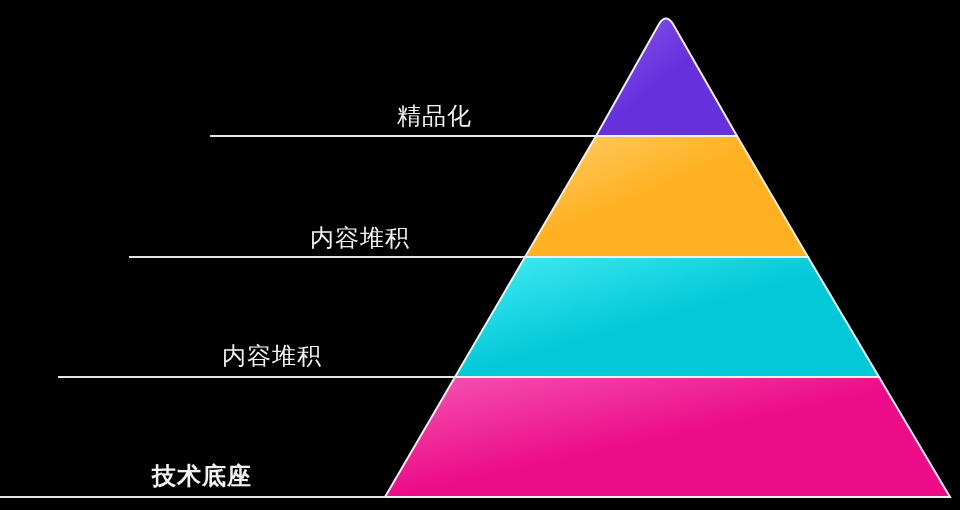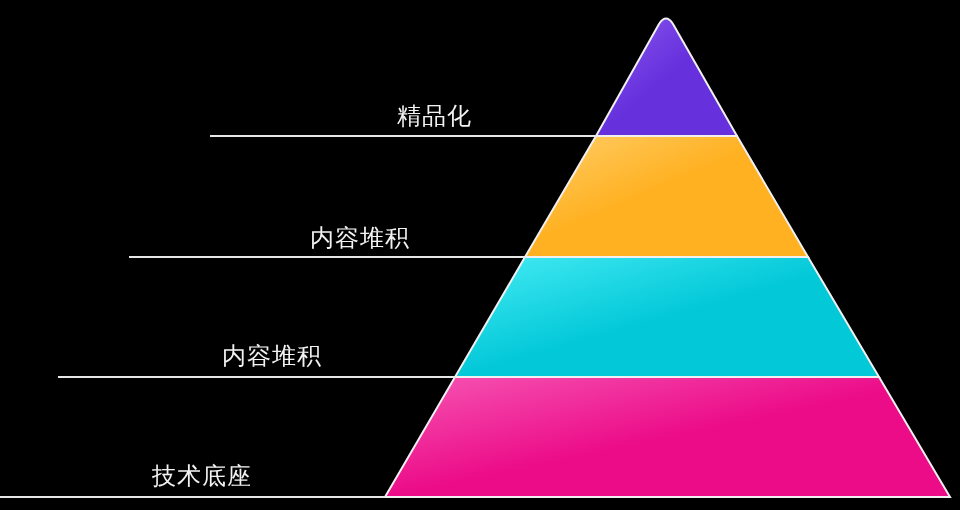--- a/index.html
+++ b/index.html
@@ -43,14 +43,14 @@
   </svg>
 
   <div class="leader" style="left:210px; top:135px; width:386px;"></div>
   <div class="leader" style="left:129px; top:256px; width:396px;"></div>
   <div class="leader" style="left:58px; top:376px; width:397px;"></div>
   <div class="leader" style="left:0px; top:496px; width:385px;"></div>
 
   <div class="label" style="left:397px; top:100px;">精品化</div>
   <div class="label" style="left:310px; top:222px;">内容堆积</div>
   <div class="label" style="left:222px; top:340px;">内容堆积</div>
-  <div class="label" style="left:152px; top:460px;">技术底座</div>
+  <div class="label" style="left:152px; top:460px;font-weight:bold;">技术底座</div>
 </div>
 
 </body></html>

